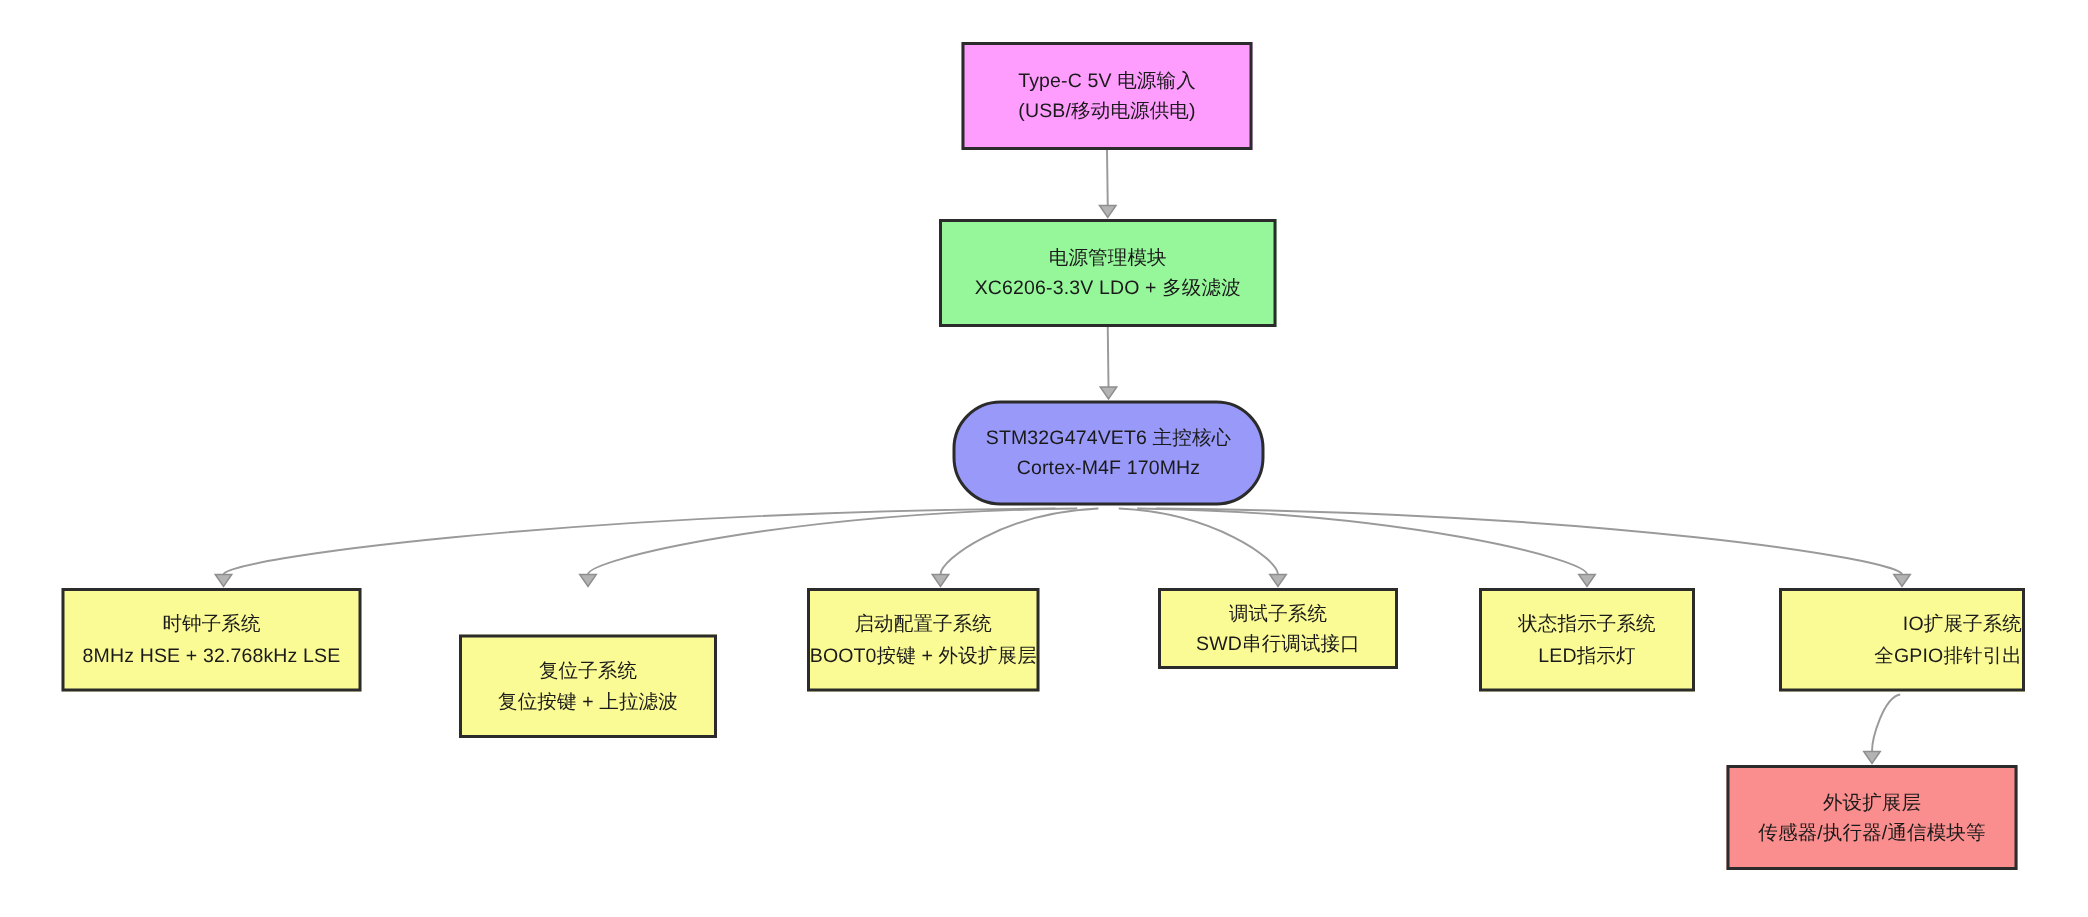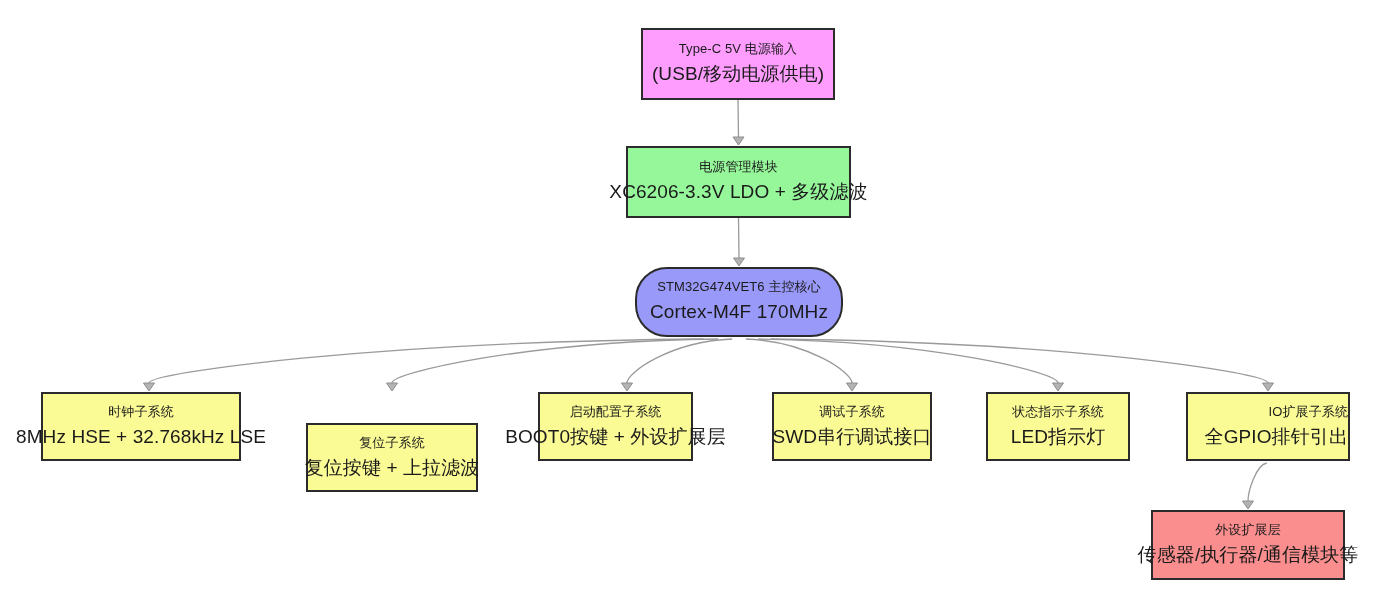--- a/index.html
+++ b/index.html
@@ -37,21 +37,21 @@
     color: #1a1a1a;
     line-height: 1.55;
     letter-spacing: 0.1px;
     z-index: 2;
   }
   .node .l1 {
     font-size: 13px;
     white-space: nowrap;
   }
   .node .l2 {
-    font-size: 19px;
+    font-size: 13px;
     white-space: nowrap;
   }
   .edge-path {
     fill: none;
     stroke: #9a9a9a;
     stroke-width: 1.3;
   }
   .edge-head {
     fill: #b3b3b3;
     stroke: #8e8e8e;
@@ -107,21 +107,21 @@
   <div class="node" style="left: 306px; top: 392px; width: 172px; height: 69px; background: rgb(251, 251, 150); border-color: rgb(43, 43, 43); margin-top: 31px;">
     <span class="l1">复位子系统</span>
     <span class="l2">复位按键 + 上拉滤波</span>
   </div>
 
   <div class="node" style="left: 538px; top: 392px; width: 155px; height: 69px; background: rgb(251, 251, 150); border-color: rgb(43, 43, 43);">
     <span class="l1">启动配置子系统</span>
     <span class="l2">BOOT0按键 + 外设扩展层</span>
   </div>
 
-  <div class="node" style="left: 772px; top: 392px; width: 160px; height: 69px; background: rgb(251, 251, 150); border-color: rgb(43, 43, 43);">
+  <div class="node" style="left: 772px; top: 392px; width: 160px; height: 54px; background: rgb(251, 251, 150); border-color: rgb(43, 43, 43);">
     <span class="l1">调试子系统</span>
     <span class="l2">SWD串行调试接口</span>
   </div>
 
   <div class="node" style="left: 986px; top: 392px; width: 144px; height: 69px; background: rgb(251, 251, 150); border-color: rgb(43, 43, 43);">
     <span class="l1">状态指示子系统</span>
     <span class="l2">LED指示灯</span>
   </div>
 
   <div class="node" style="left: 1186px; top: 392px; width: 164px; height: 69px; background: rgb(251, 251, 150); border-color: rgb(43, 43, 43); align-items: flex-end;">

